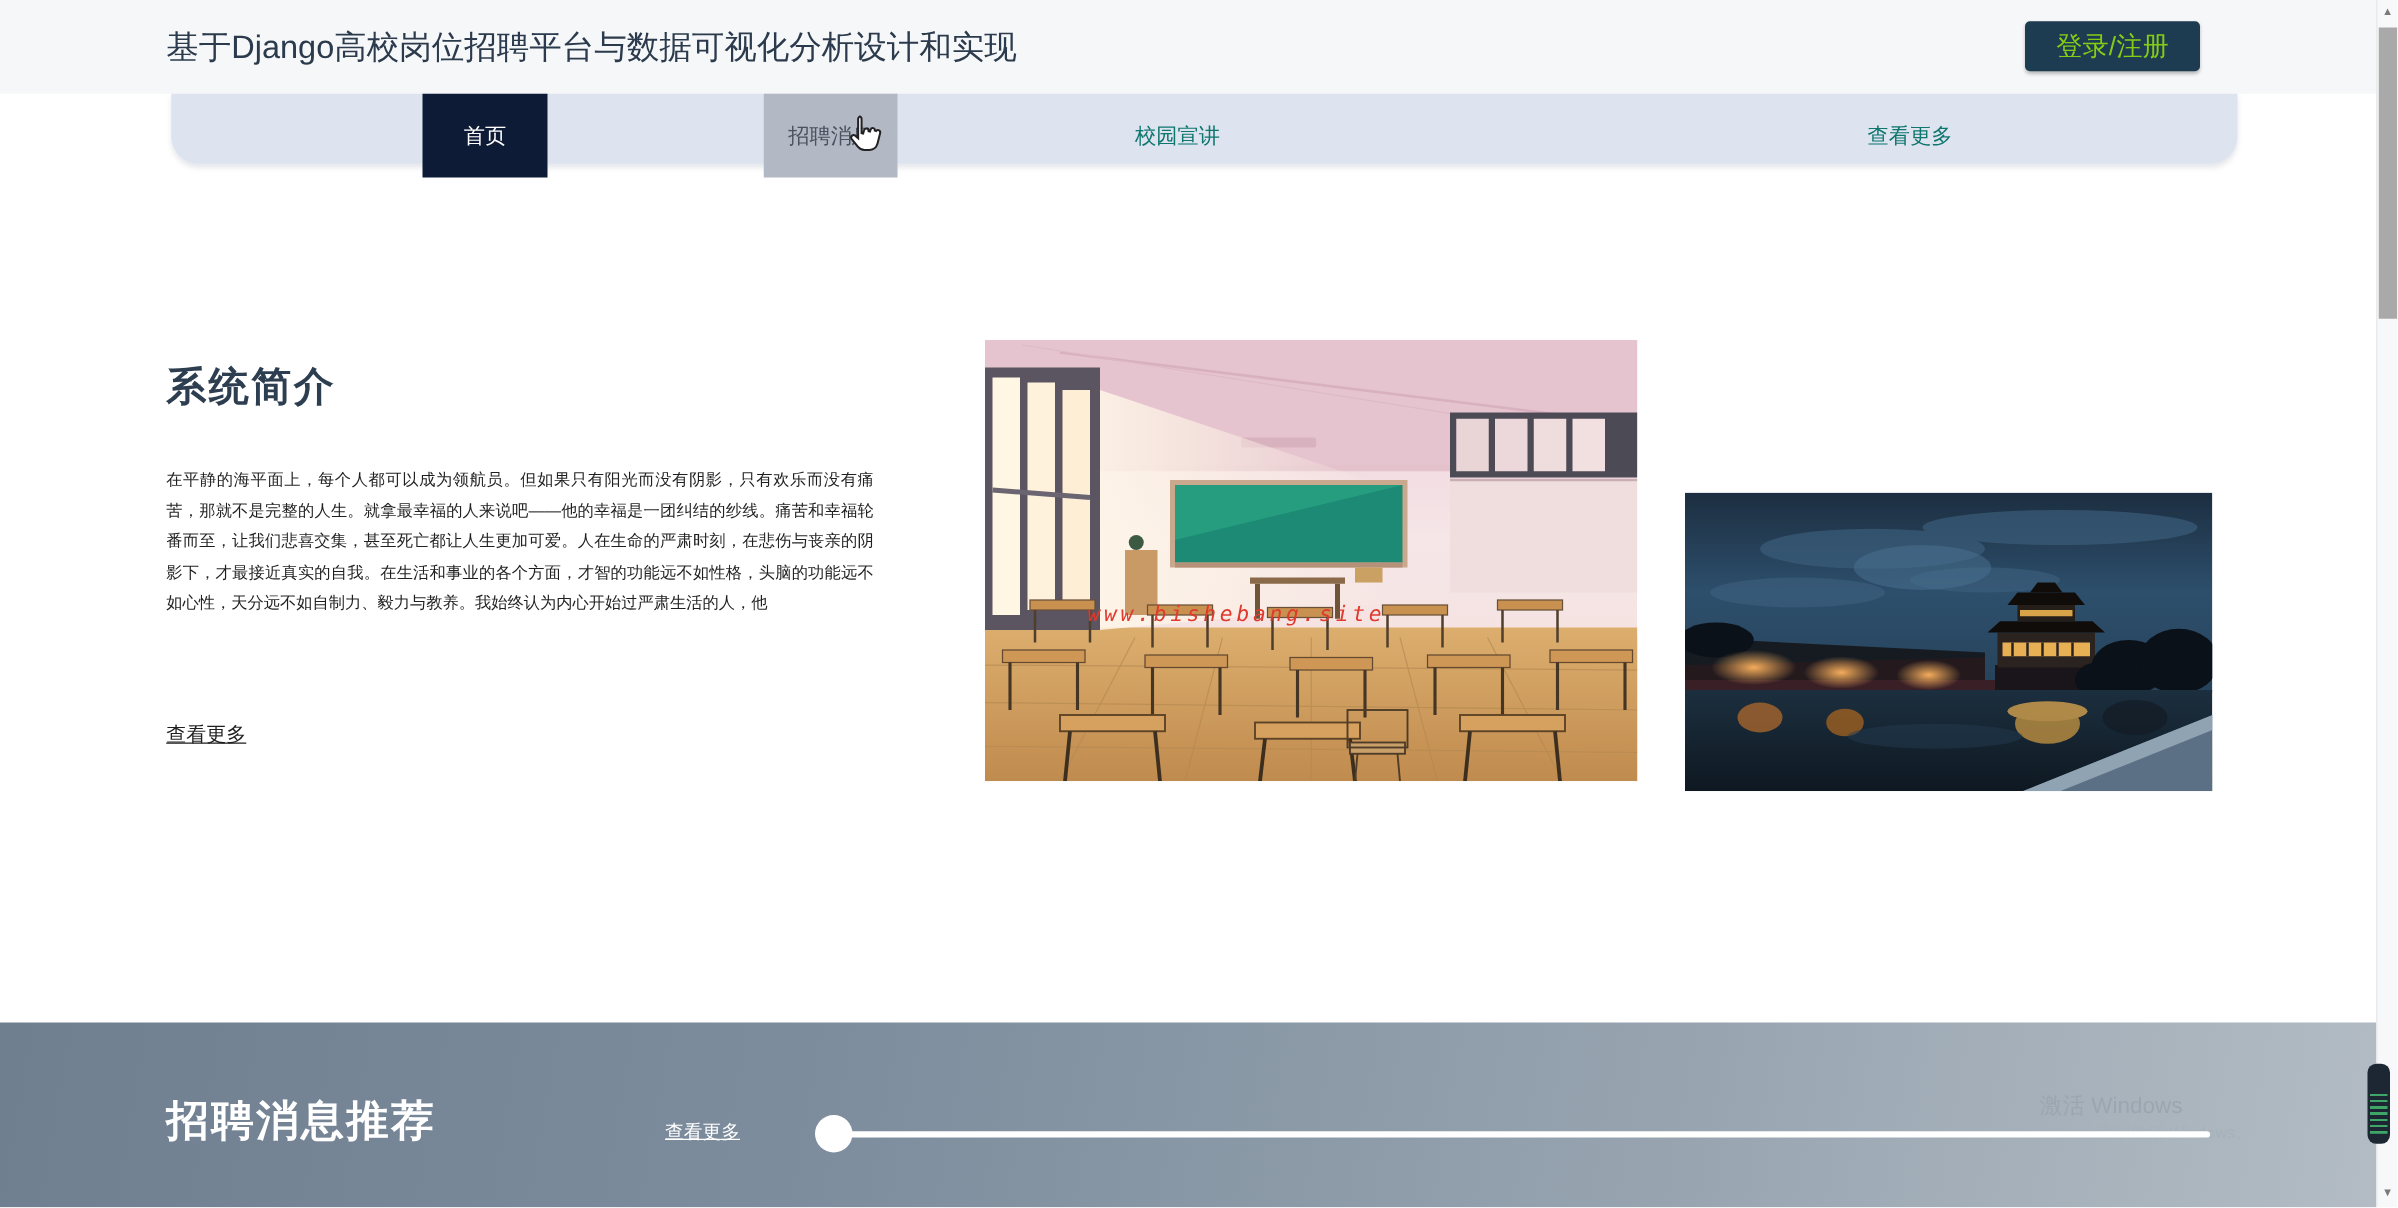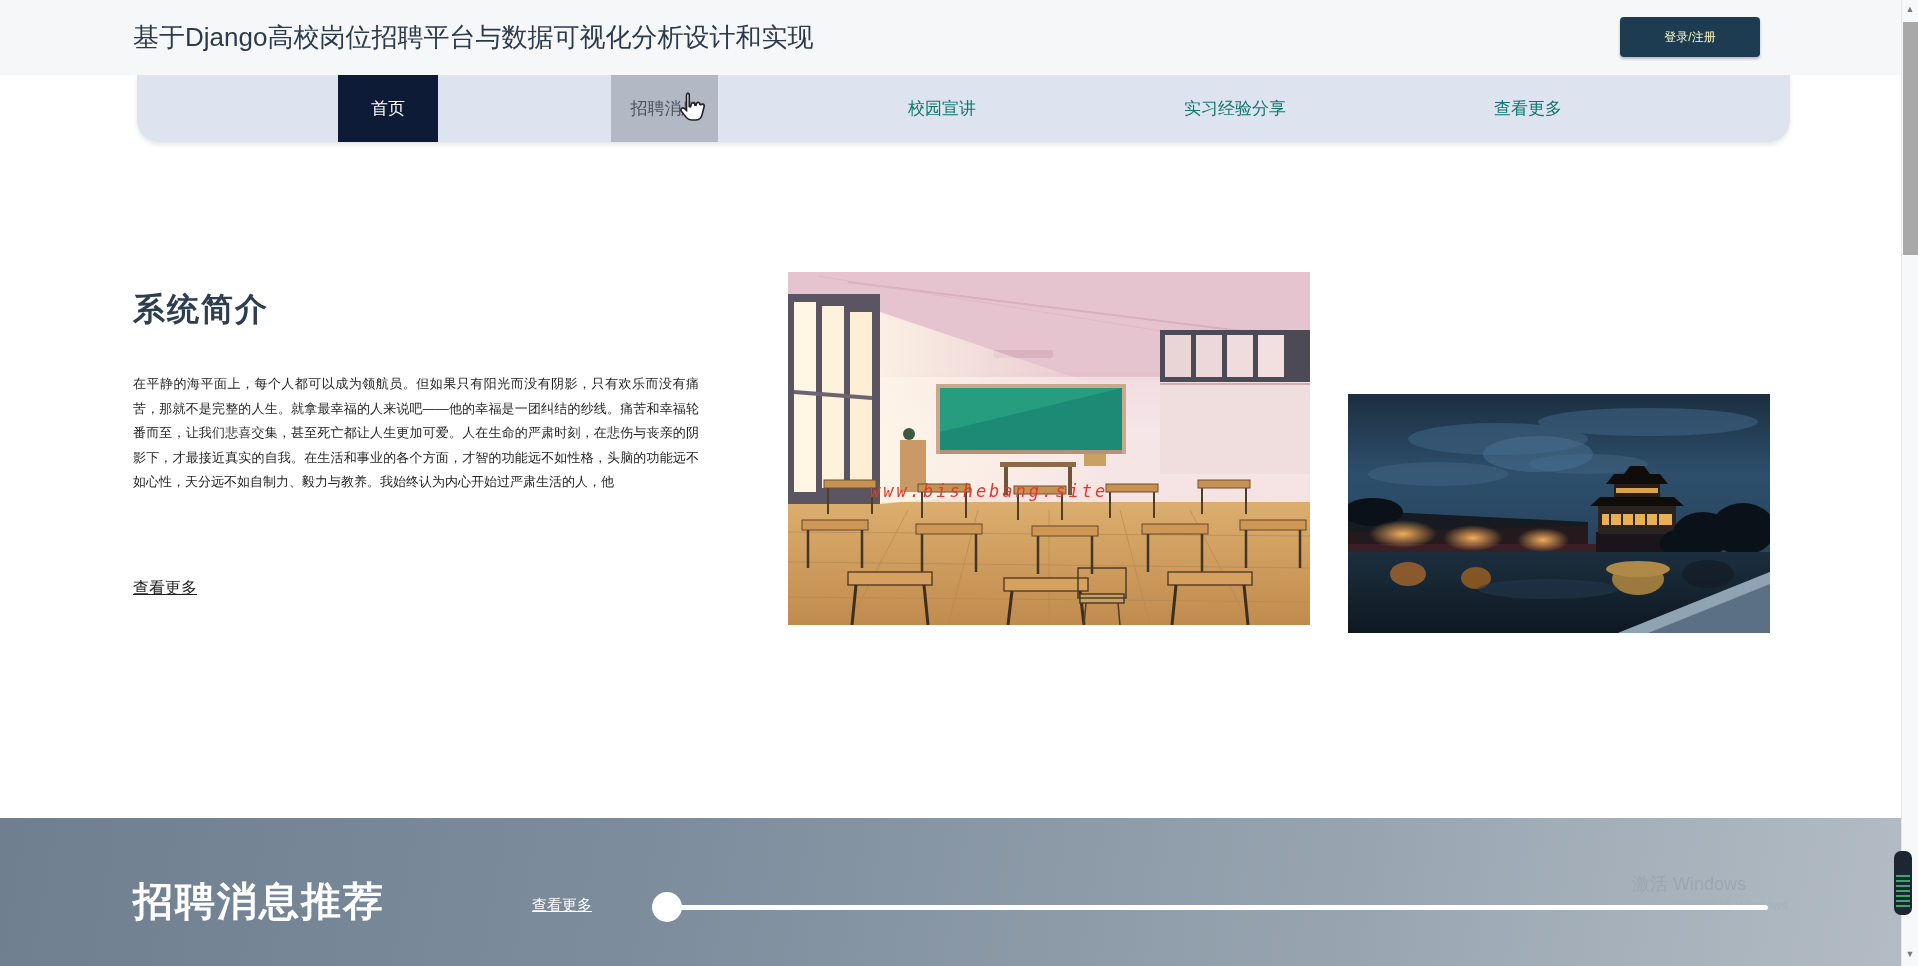--- a/index.html
+++ b/index.html
@@ -5,25 +5,25 @@
   * { margin:0; padding:0; box-sizing:border-box; }
   html,body { width:1918px; height:966px; overflow:hidden; }
   body { font-family:"Liberation Sans","DejaVu Sans",sans-serif; background:#fff; }
   .page { position:relative; width:1918px; height:966px; background:#fff; overflow:hidden; }
 
   
   .header { position:absolute; left:0; top:0; width:1901px; height:75px; background:#f6f7f8; }
   .header-title { position:absolute; left:133px; top:0; height:75px; line-height:75px;
                   font-size:26px; color:#2b3a4c; white-space:nowrap; }
   .login-btn { position:absolute; left:1620px; top:17px; width:140px; height:40px;
-               background:#1e3c51; color:#fef9c3; font-size:12px; border:none; border-radius:4px;
+               background:#1e3c51; color:#84cc16; font-size:21px; border:none; border-radius:4px;
                box-shadow:0 2px 3px rgba(0,0,0,.25); cursor:pointer; font-family:inherit; }
 
   
-  .nav { position:absolute; left:137px; top:75px; width:1653px; height:67px;
+  .nav { position:absolute; left:137px; top:75px; width:1653px; height:56px;
          background:#dde4f0; border-radius:0 0 22px 22px; box-shadow:0 3px 4px rgba(120,130,150,.18); }
   .tab { position:absolute; top:0; height:67px; display:flex; align-items:center; justify-content:center;
          font-size:17px; color:#0f766e; cursor:pointer; }
   .tab-home   { left:201px;  width:100px; background:#0d1b36; color:#fff; }
   .tab-jobs   { left:474px;  width:107px; background:#b2b9c4; color:#49525e; }
   .tab-talks  { left:750px;  width:110px; }
   .tab-intern { left:1028px; width:140px; }
   .tab-notice { left:1336px; width:110px; }
 
   
@@ -36,21 +36,21 @@
 
   
   .img-frame { position:absolute; overflow:hidden; }
   .img-classroom { left:788px; top:272px; width:522px; height:353px;font-style:italic; }
   .img-palace   { left:1348px; top:394px; width:422px; height:239px; }
   .img-frame svg { display:block; width:100%; height:100%; }
 
   
   .band { position:absolute; left:0; top:818px; width:1901px; height:148px;
           background:linear-gradient(100deg,#6f7f8f 0%,#7d8d9d 35%,#97a4b0 70%,#b3bcc4 100%); }
-  .band-heading { position:absolute; left:133px; top:56px; font-size:40px; font-weight:bold;
+  .band-heading { position:absolute; left:133px; top:56px; font-size:34px; font-weight:bold;
                   letter-spacing:2px; color:#fff;text-align:center; }
   .band-more { position:absolute; left:532px; top:78px; font-size:15px; color:#fff;
                text-decoration:underline; cursor:pointer; z-index:3; }
   .slider-line { position:absolute; left:667px; top:87px; width:1101px; height:5px;
                  background:#fff; border-radius:3px; z-index:2; cursor:pointer; }
   .slider-handle { position:absolute; left:652px; top:74px; width:30px; height:30px;
                    background:#fff; border-radius:50%; z-index:3; cursor:grab; }
   .win-activate-1 { position:absolute; left:1632px; top:54px; font-size:18px; color:#9ba6b0; z-index:1; }
   .win-activate-2 { position:absolute; left:1632px; top:79px; font-size:13px; color:#a7b1ba; z-index:1; }
 
@@ -78,21 +78,20 @@
 
   <div class="header">
     <div class="header-title">基于Django高校岗位招聘平台与数据可视化分析设计和实现</div>
     <button class="login-btn">登录/注册</button>
   </div>
 
   <nav class="nav">
     <div class="tab tab-home">首页</div>
     <div class="tab tab-jobs">招聘消息</div>
     <div class="tab tab-talks">校园宣讲</div>
-    <div class="tab tab-intern">实习经验分享</div>
     <div class="tab tab-notice">查看更多</div>
   </nav>
 
   <h2 class="intro-heading">系统简介</h2>
   <p class="intro-text">在平静的海平面上，每个人都可以成为领航员。但如果只有阳光而没有阴影，只有欢乐而没有痛苦，那就不是完整的人生。就拿最幸福的人来说吧——他的幸福是一团纠结的纱线。痛苦和幸福轮番而至，让我们悲喜交集，甚至死亡都让人生更加可爱。人在生命的严肃时刻，在悲伤与丧亲的阴影下，才最接近真实的自我。在生活和事业的各个方面，才智的功能远不如性格，头脑的功能远不如心性，天分远不如自制力、毅力与教养。我始终认为内心开始过严肃生活的人，他</p>
   <a class="more-link">查看更多</a>
 
   <div class="img-frame img-classroom">
     <svg viewBox="0 0 522 353" preserveAspectRatio="none">
       <defs>

